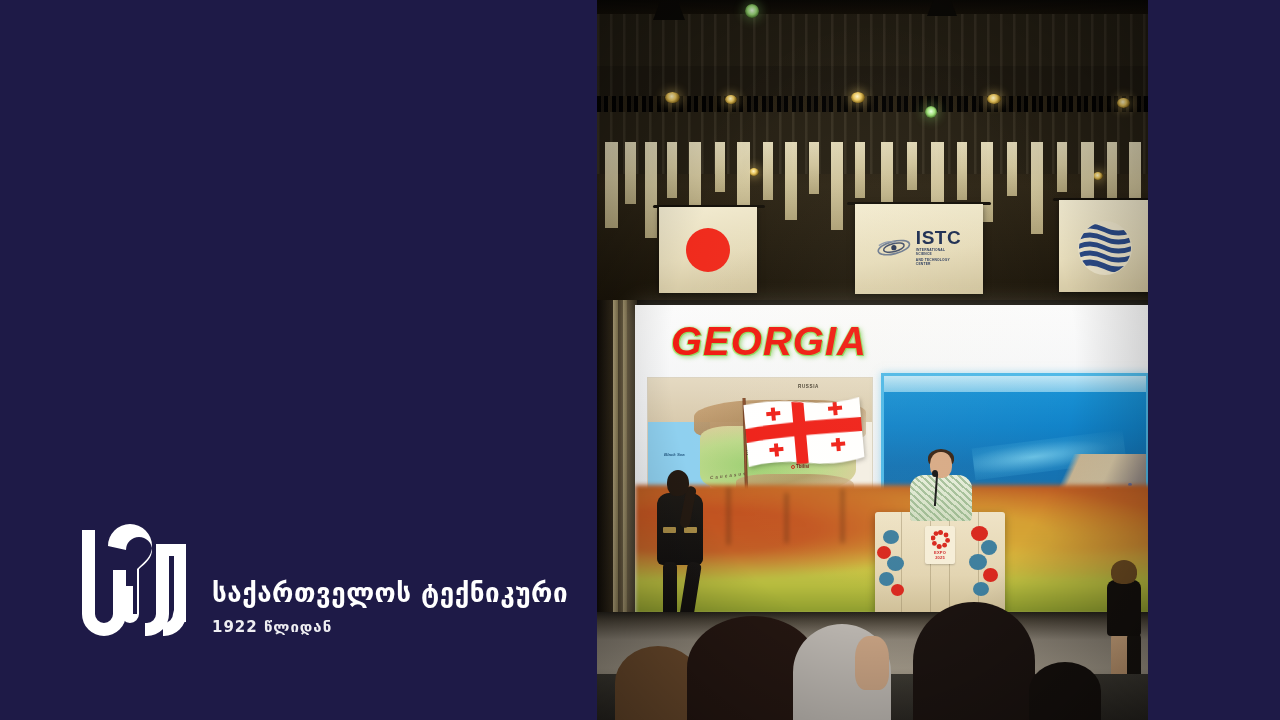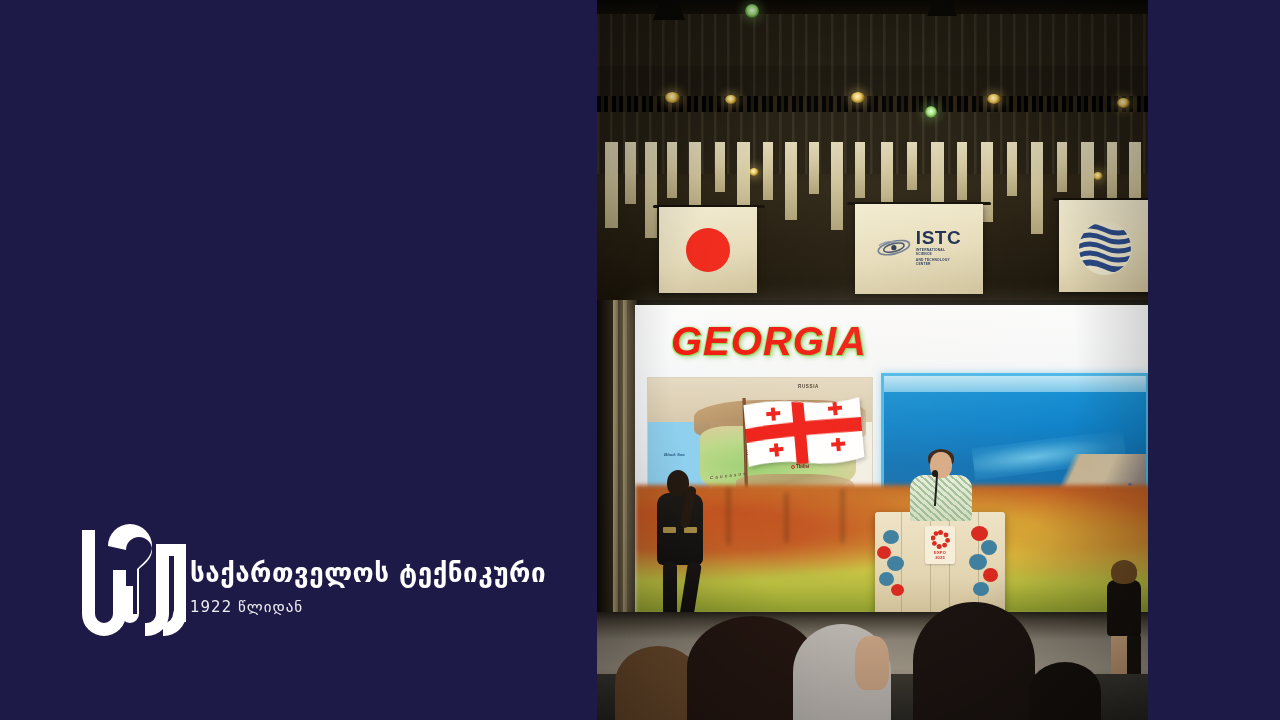--- a/index.html
+++ b/index.html
@@ -10,36 +10,36 @@
     position:relative;
   }
 
   
   #brand-panel{
     position:absolute; left:0; top:0; width:597px; height:720px;
     background:#1e1a47;
   }
   #brand-lockup{
     position:absolute; left:78px; top:524px;
-    display:flex; align-items:center; 
+    display:flex; align-items:flex-end; gap:22px;
   }
   #logo-mark{
     width:112px; height:112px; position:relative; flex:none;
   }
   #logo-mark svg{ display:block; width:112px; height:112px; }
   #brand-text{ padding-top:14px; }
   .brand-line{
     color:#ffffff;
     font-family:"DejaVu Sans", sans-serif;
     font-size:26px; font-weight:700; letter-spacing:0.5px;
     line-height:1.18; white-space:nowrap;
   }
   #brand-since{
     color:#ffffff; opacity:.93;
-    font-size:15px; font-weight:400; letter-spacing:1px;
+    font-size:15px; font-weight:700; letter-spacing:1px;
     margin-top:9px; white-space:nowrap;
   }
 
   
   #photo{
     position:absolute; left:597px; top:0; width:551px; height:720px;
     overflow:hidden; background:#0d0a06;
   }
   #photo-inner{ position:absolute; inset:0; }
 

